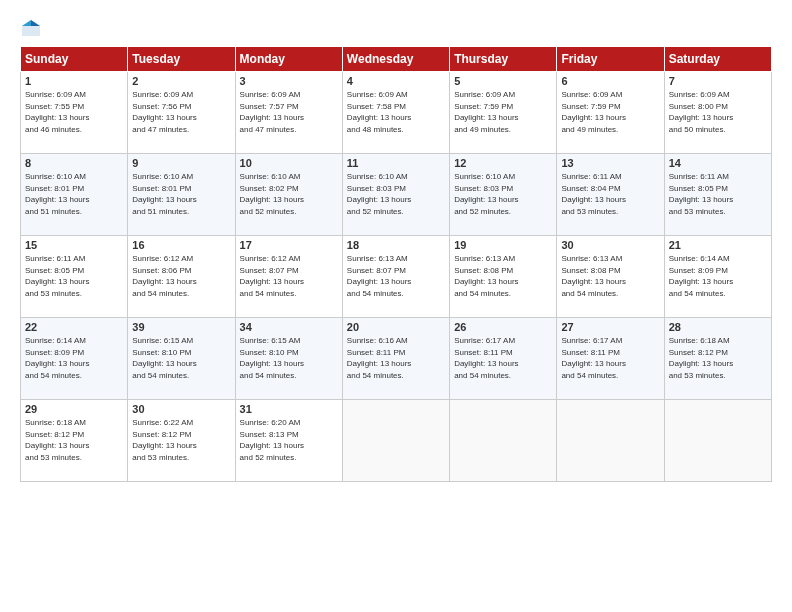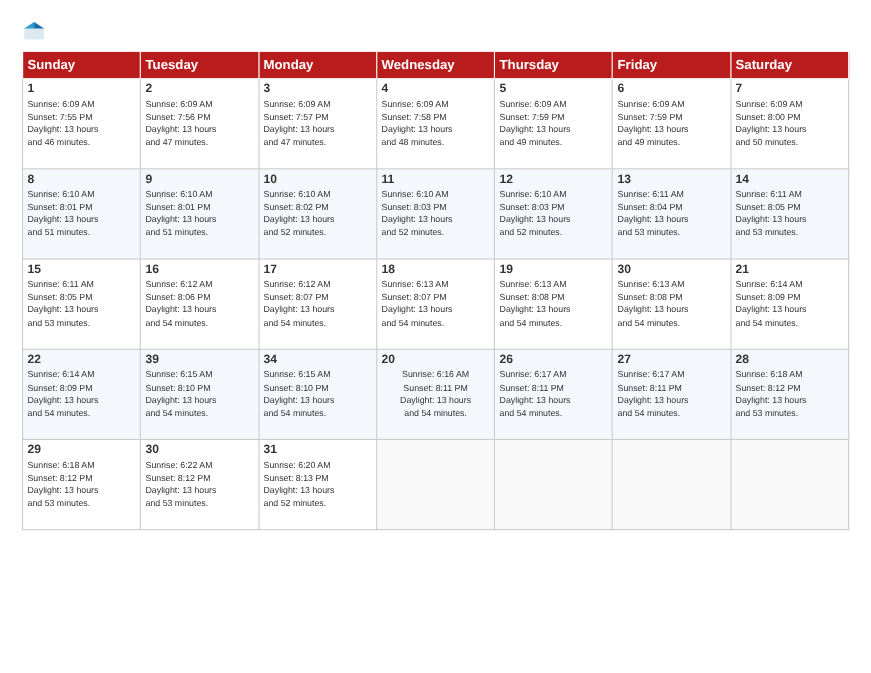--- a/index.html
+++ b/index.html
@@ -310,21 +310,21 @@
           </td>
           <td>
             <span class="day-num">34</span>
             <div class="day-info" style="white-space: pre-line;">Sunrise: 6:15 AM
 Sunset: 8:10 PM
 Daylight: 13 hours
 and 54 minutes.</div>
           </td>
           <td>
             <span class="day-num">20</span>
-            <div class="day-info" style="white-space: pre-line; text-align: center;">Sunrise: 6:16 AM
+            <div class="day-info" style="white-space: pre-line;">Sunrise: 6:16 AM
 Sunset: 8:11 PM
 Daylight: 13 hours
 and 54 minutes.</div>
           </td>
           <td>
             <span class="day-num">26</span>
             <div class="day-info" style="white-space: pre-line;">Sunrise: 6:17 AM
 Sunset: 8:11 PM
 Daylight: 13 hours
 and 54 minutes.</div>

